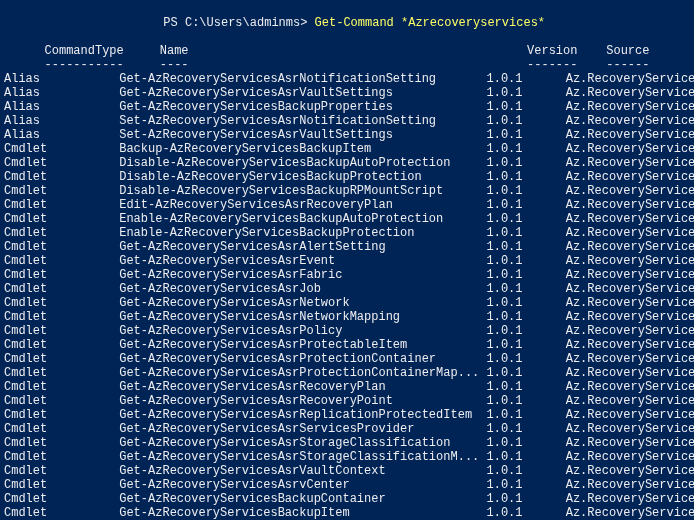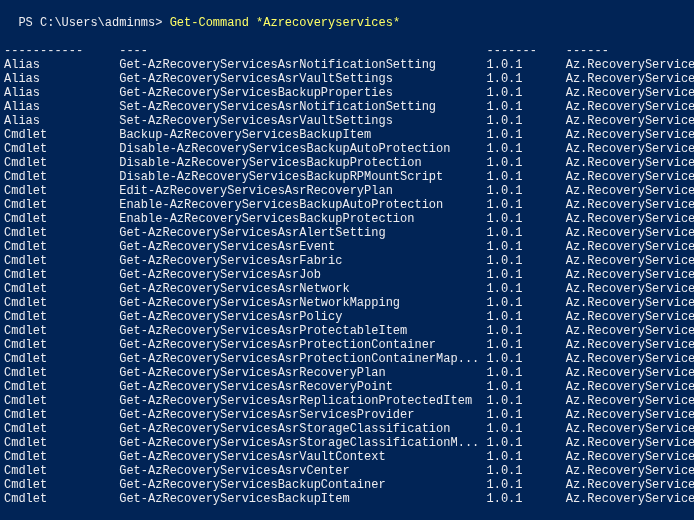--- a/index.html
+++ b/index.html
@@ -1,18 +1,19 @@
 <!DOCTYPE html>
 <html><head>
   <meta charset="utf-8">
   <style>
     * {
       margin: 0;
       padding: 0;
       box-sizing: border-box;
+      text-align: center;
     }
     body {
       background: #012456;
       color: #EEEDF0;
       font-family: Consolas, 'Courier New', monospace;
       font-size: 12px;
       line-height: 14px;
       width: 694px;
       height: 520px;
       overflow: hidden;
@@ -38,20 +39,21 @@
 </head>
 <body>
 
 <div class="prompt-line">
   <span class="prompt-prefix">PS C:\Users\adminms&gt; </span><span class="prompt-cmd">Get-Command *Azrecoveryservices*</span>
 </div>
 
 <div class="blank-line"></div>
 
 <div id="output">
+    <div class="row">CommandType     Name                                               Version    Source</div>
     <div class="row">-----------     ----                                               -------    ------</div>
     <div class="row">Alias           Get-AzRecoveryServicesAsrNotificationSetting       1.0.1      Az.RecoveryServices</div>
     <div class="row">Alias           Get-AzRecoveryServicesAsrVaultSettings             1.0.1      Az.RecoveryServices</div>
     <div class="row">Alias           Get-AzRecoveryServicesBackupProperties             1.0.1      Az.RecoveryServices</div>
     <div class="row">Alias           Set-AzRecoveryServicesAsrNotificationSetting       1.0.1      Az.RecoveryServices</div>
     <div class="row">Alias           Set-AzRecoveryServicesAsrVaultSettings             1.0.1      Az.RecoveryServices</div>
     <div class="row">Cmdlet          Backup-AzRecoveryServicesBackupItem                1.0.1      Az.RecoveryServices</div>
     <div class="row">Cmdlet          Disable-AzRecoveryServicesBackupAutoProtection     1.0.1      Az.RecoveryServices</div>
     <div class="row">Cmdlet          Disable-AzRecoveryServicesBackupProtection         1.0.1      Az.RecoveryServices</div>
     <div class="row">Cmdlet          Disable-AzRecoveryServicesBackupRPMountScript      1.0.1      Az.RecoveryServices</div>

